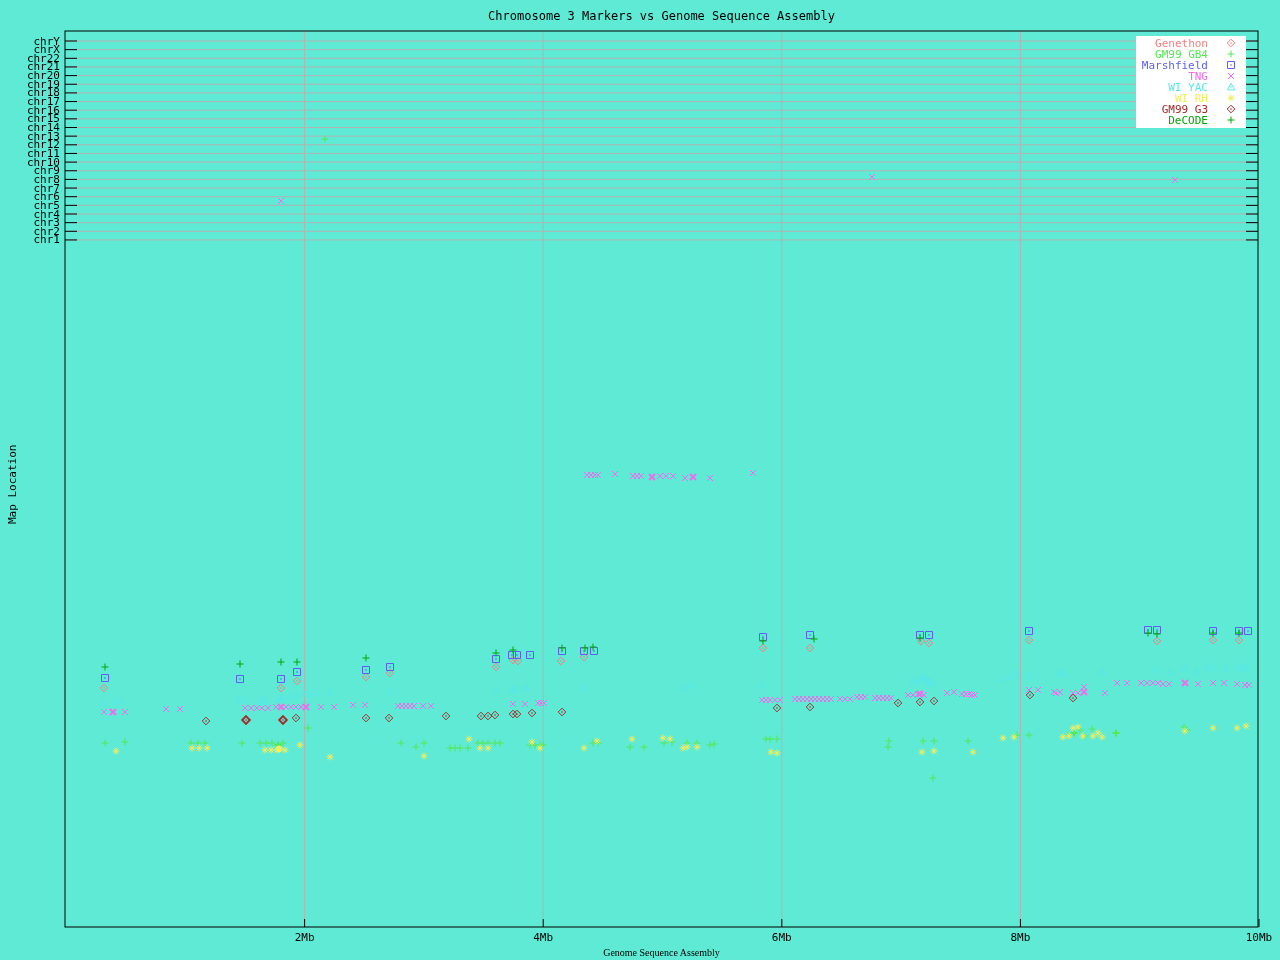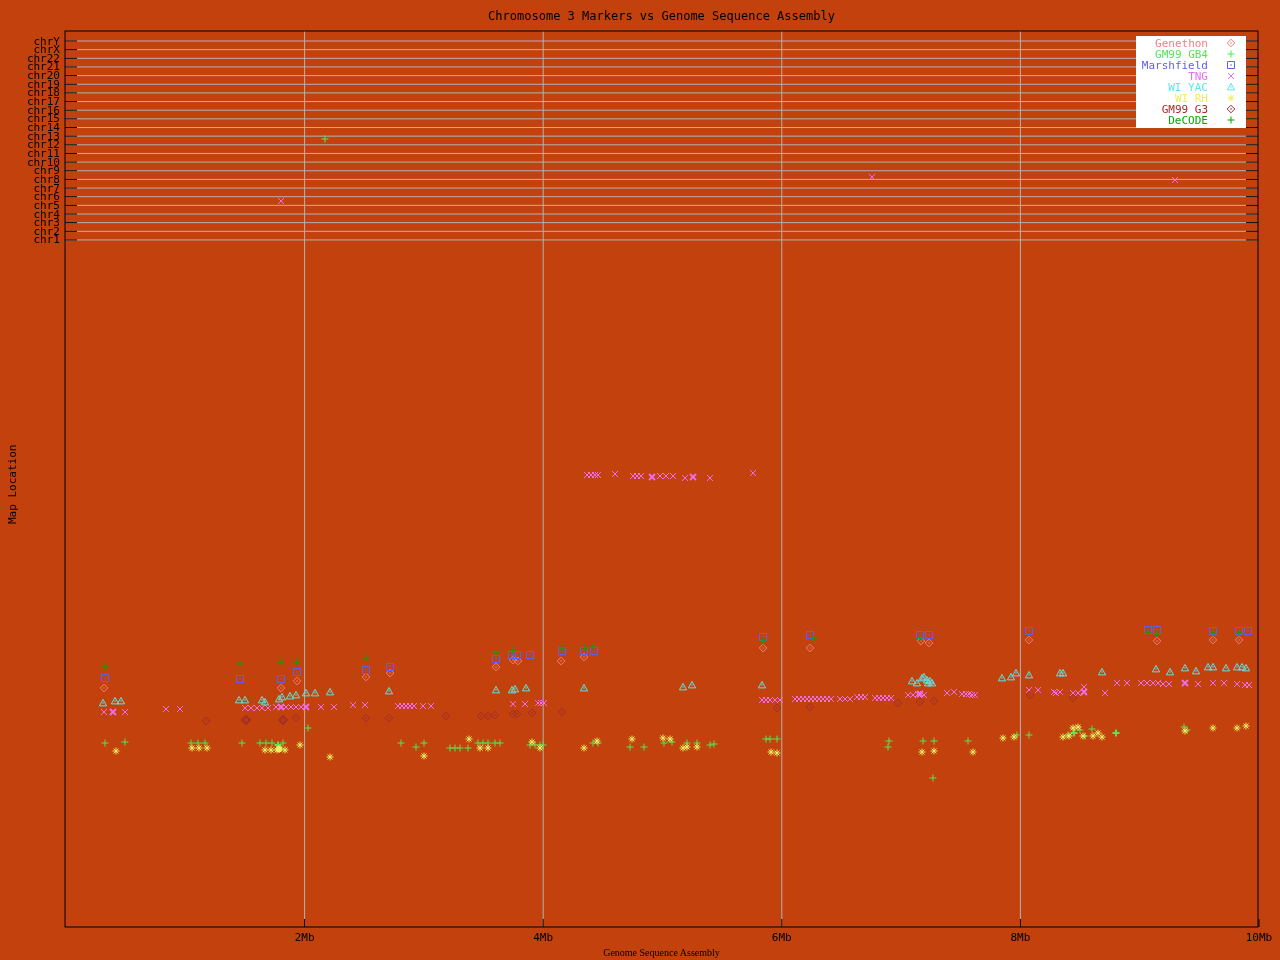--- a/index.html
+++ b/index.html
@@ -1,16 +1,16 @@
 <!DOCTYPE html>
 <html><head>
 <meta charset="utf-8">
 <style>
   html,body{margin:0;padding:0;background:#ffffff;}
-  .page{position:relative;width:1280px;height:960px;background:#c2410c;overflow:hidden;
+  .page{position:relative;width:1280px;height:960px;background:#5eead4;overflow:hidden;
         font-family:"DejaVu Sans Mono","Liberation Mono",monospace;color:#000;}
   .title{position:absolute;left:65px;top:9px;width:1193px;text-align:center;
          font-size:12px;letter-spacing:0px;}
   .xlabel{position:absolute;left:65px;top:947px;width:1193px;text-align:center;font-size:10px;font-family:Liberation Serif, serif;}
   .ylabel{position:absolute;left:6px;top:524px;font-size:11px;white-space:nowrap;
           transform:rotate(-90deg);transform-origin:0 0;}
   svg{position:absolute;left:0;top:0;}
 </style>
 </head>
 <body>

